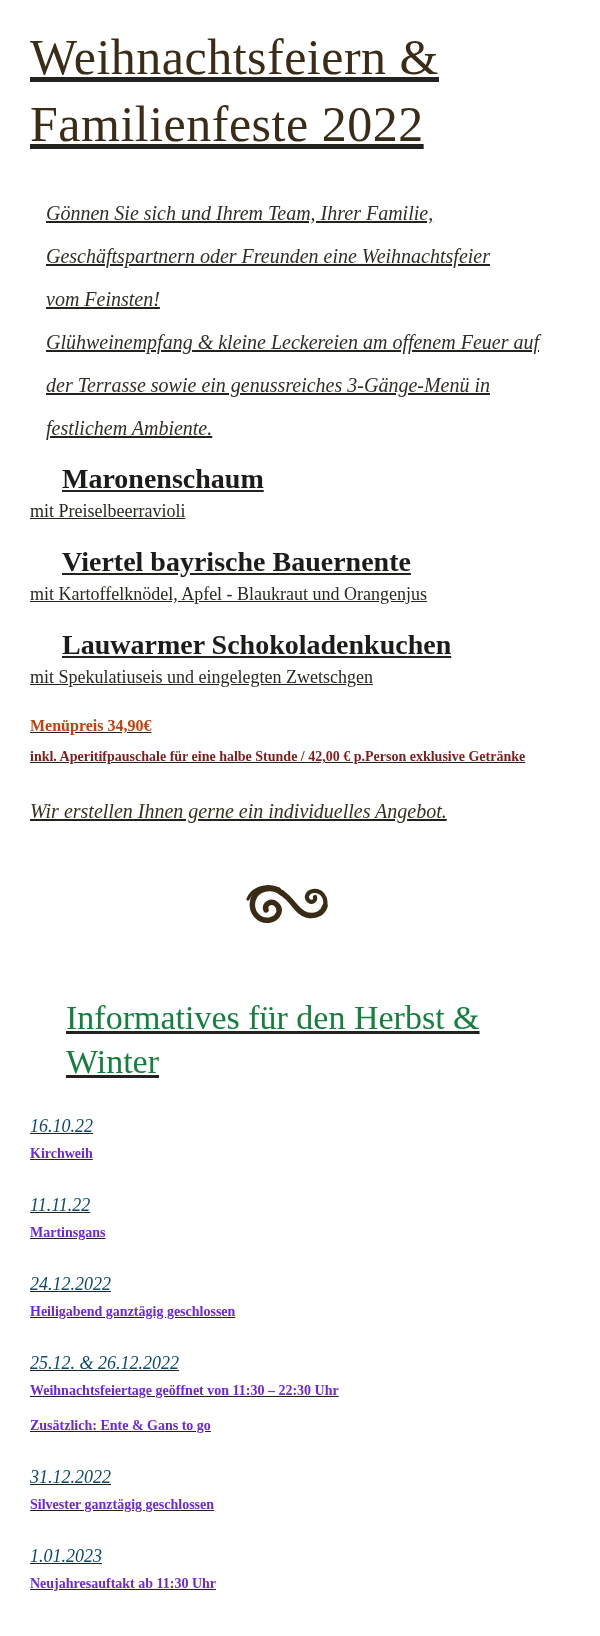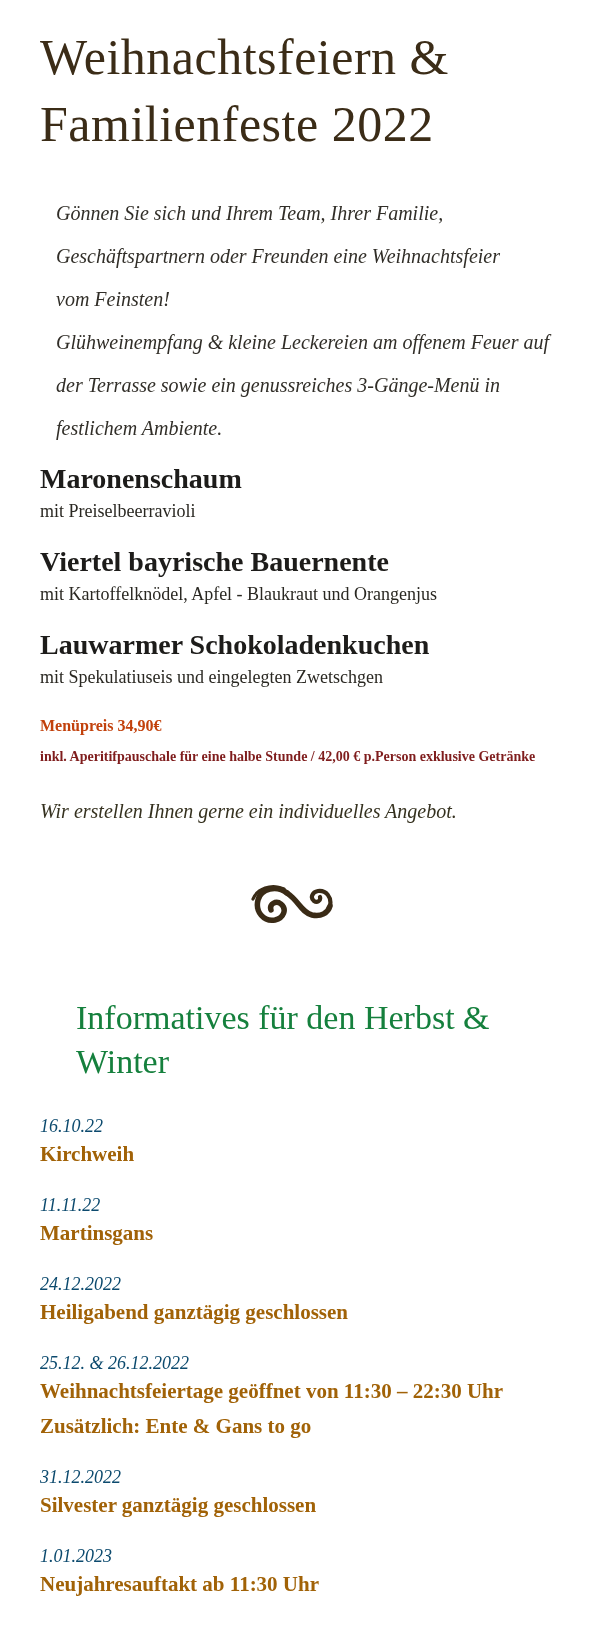--- a/index.html
+++ b/index.html
@@ -5,21 +5,22 @@
   html,body{margin:0;padding:0;background:#ffffff;}
   body{
     width:600px;height:1636px;
     font-family:"Liberation Serif","DejaVu Serif",serif;
     color:#24221e;
     overflow:hidden;
   }
   .page{
     box-sizing:border-box;
     width:600px;height:1432px;
-    padding:24px 30px 40px 40px;
+    padding:24px 30px 40px 30px;
+    text-decoration:underline;
   }
   
   .title{
     color:#3b2c17;
     font-size:50px;
     line-height:67px;
     letter-spacing:0.5px;
     font-weight:400;
     margin:0;
   }
@@ -33,20 +34,21 @@
     margin-left:16px;
   }
   
   .menu{margin-top:12px;}
   .course{margin-bottom:22px;}
   .course-name{
     font-weight:700;
     font-size:28px;
     line-height:34px;
     color:#1d1c1a;
+    margin-left:32px;
   }
   .course-desc{
     margin-top:3px;
     font-size:18px;
     line-height:24px;
     color:#2a2822;
   }
   .price{margin-top:26px;}
   .price-line1{
     font-weight:700;
@@ -89,23 +91,23 @@
   .event{margin-bottom:25px;}
   .event-date{
     font-style:italic;
     font-size:18px;
     line-height:24px;
     color:#0c4a6e;
   }
   .event-title{
     margin-top:2px;
     font-weight:700;
-    font-size:21px;
+    font-size:14px;
     line-height:28px;
-    color:#a16207;
+    color:#6d28d9;
   }
 </style>
 </head>
 <body>
 
 <div class="page">
 
   <h1 class="title">
     <span>Weihnachtsfeiern &amp;</span><br>
     <span>Familienfeste 2022</span>

